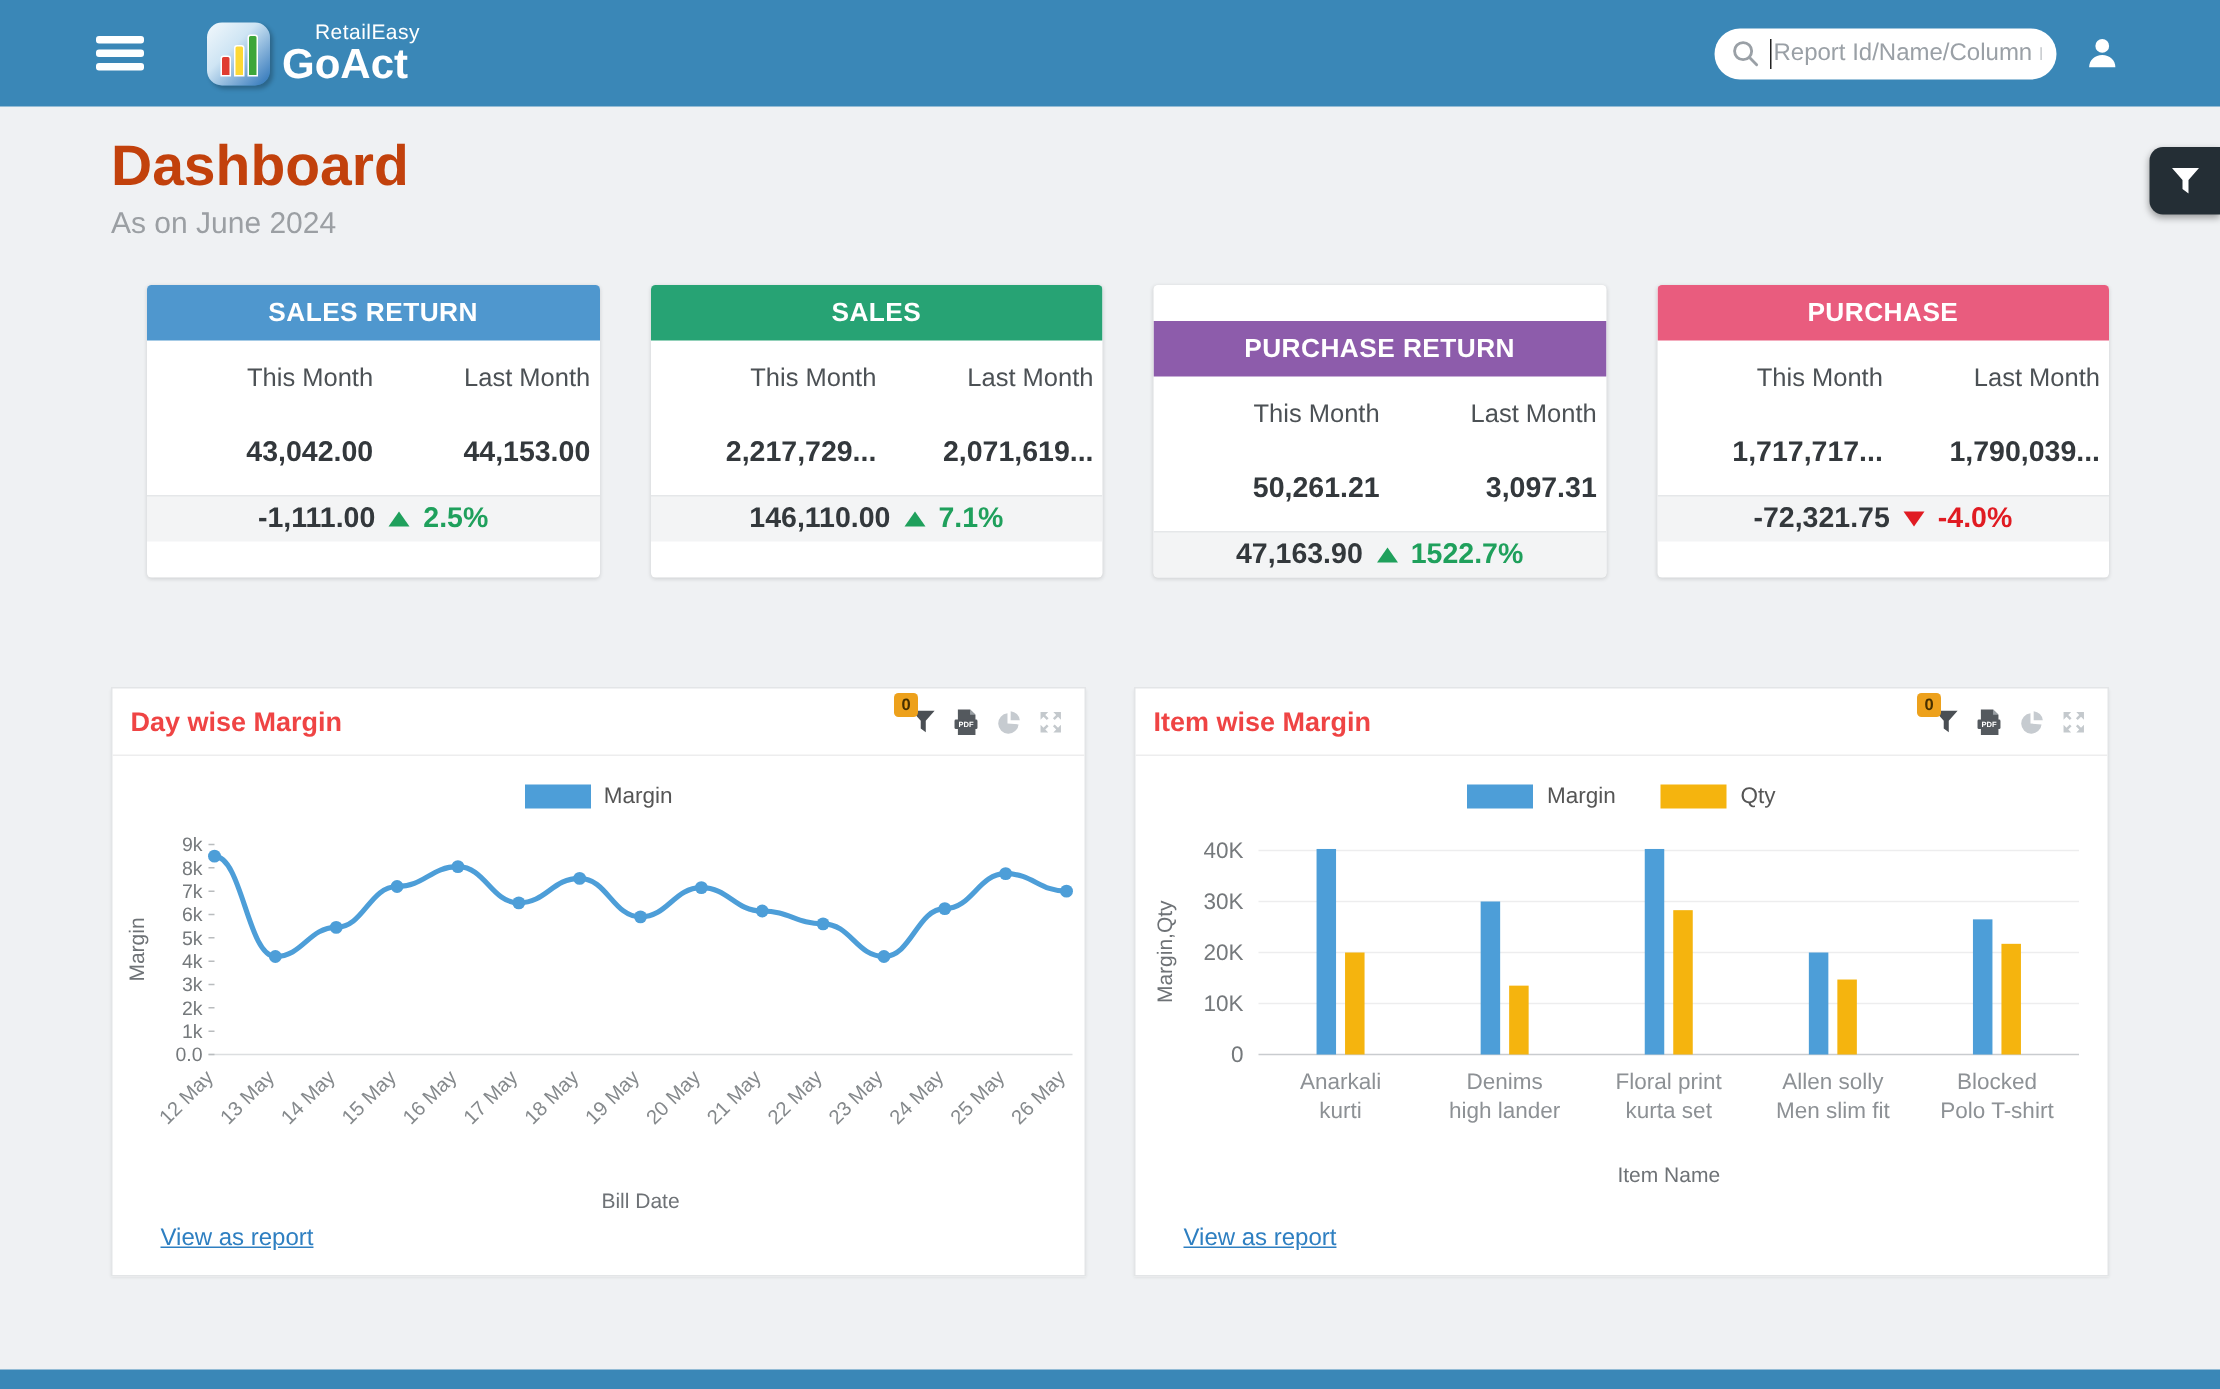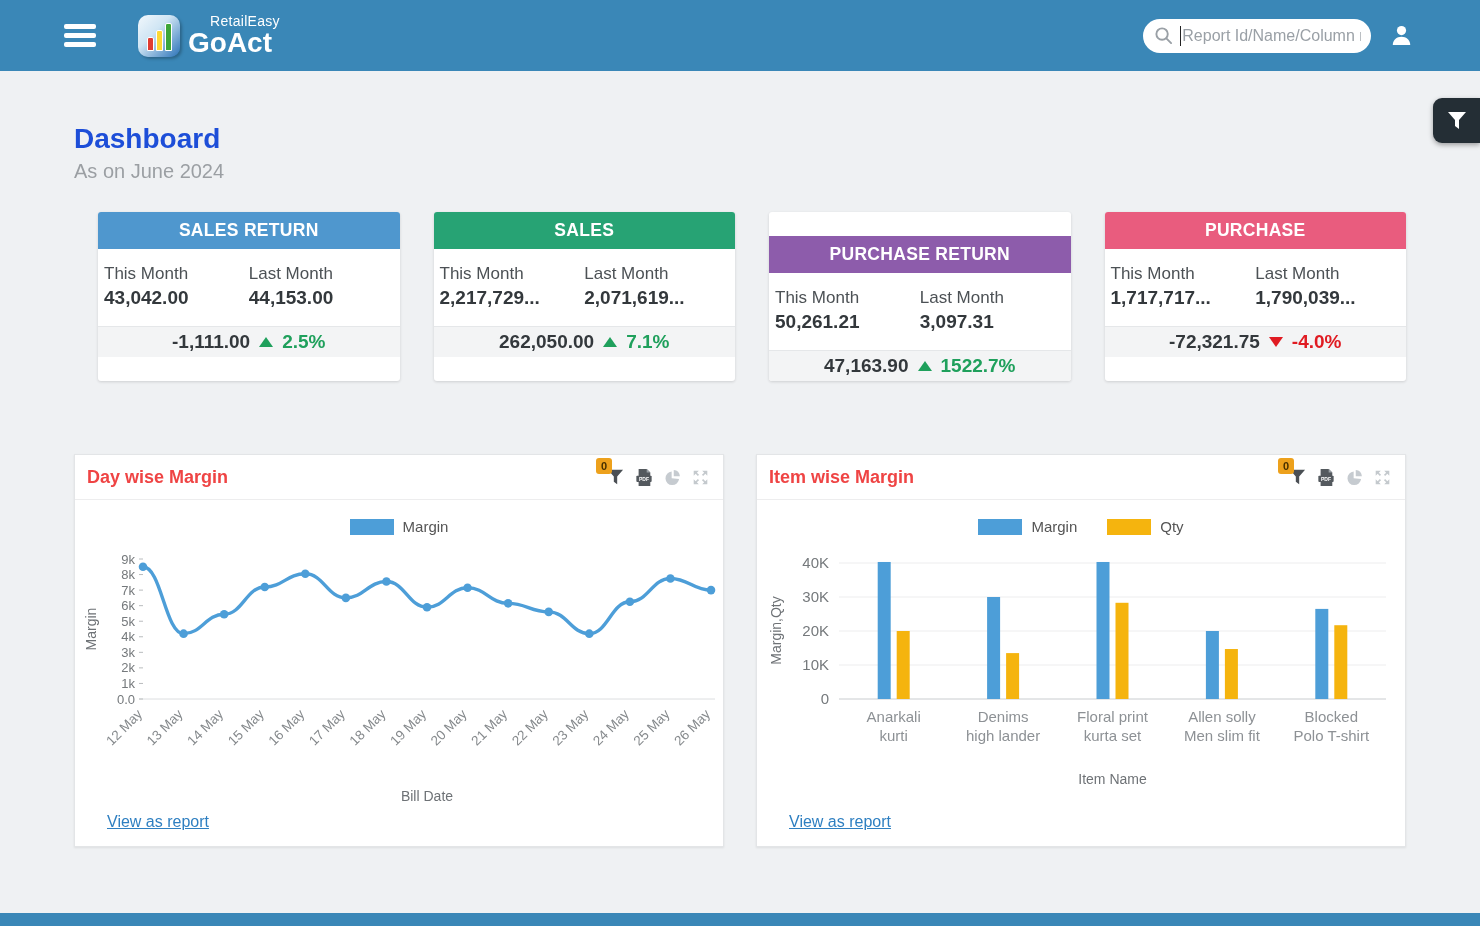--- a/index.html
+++ b/index.html
@@ -47,32 +47,32 @@
   .user-btn { margin-left:18px; cursor:pointer; display:flex; }
   
   .float-filter {
     position:absolute; right:0; top:98px; width:47px; height:45px;
     background:#242e35; border-radius:9px 0 0 9px;
     display:flex; align-items:center; justify-content:center;
     box-shadow:0 2px 5px rgba(0,0,0,.35); cursor:pointer;
   }
   
   .main { padding:0 74px; }
-  .page-title { margin-top:52px; font-size:28px; font-weight:700; color:#1d4ed8; }
+  .page-title { margin-top:19px; font-size:38px; font-weight:700; color:#c2410c; }
   .page-subtitle { margin-top:5px; font-size:20px; color:#9b9fa3; }
   
   .cards { display:grid; grid-template-columns:repeat(4,1fr); gap:34px; margin-top:29px;padding-left:24px; }
   .card { background:#fff; border-radius:3px; box-shadow:0 1px 3px rgba(0,0,0,.14); overflow:hidden; }
   .card-header {
     height:37px; color:#fff; font-size:17.5px; font-weight:700; letter-spacing:.3px;
     display:flex; align-items:center; justify-content:center;
   }
   .card-body {
-    display:grid; grid-template-columns:1fr 1fr; row-gap:3px;
-    padding:15px 6px 17px; text-align:left;
+    display:grid; grid-template-columns:1fr 1fr; row-gap:29px;
+    padding:15px 6px 17px; text-align:right;
   }
   .kpi-label { font-size:17px; color:#4c5155; }
   .kpi-value { font-size:19px; font-weight:700; color:#33383c; }
   .card-footer {
     background:#f3f4f5; border-top:1px solid #e5e7e9; height:31px;
     display:flex; align-items:center; justify-content:center; gap:9px;
     font-size:19px; font-weight:700; color:#33383c;
   }
   .tri { width:0; height:0; }
   .tri-up { border-left:7px solid transparent; border-right:7px solid transparent; border-bottom:10px solid #1fa05c; }
@@ -173,21 +173,21 @@
     </div>
     <div class="card">
       <div class="card-header" style="background: rgb(39, 163, 116); text-align: right;">SALES</div>
       <div class="card-body">
         <div class="kpi-label">This Month</div>
         <div class="kpi-label">Last Month</div>
         <div class="kpi-value">2,217,729...</div>
         <div class="kpi-value">2,071,619...</div>
       </div>
       <div class="card-footer">
-        <span>262,050.00</span>
+        <span>146,110.00</span>
         <span class="tri tri-up"></span>
         <span class="delta-pct up">7.1%</span>
       </div>
     </div>
     <div class="card">
       <div class="card-header" style="background: rgb(141, 92, 171); margin-top: 24px;">PURCHASE RETURN</div>
       <div class="card-body">
         <div class="kpi-label">This Month</div>
         <div class="kpi-label">Last Month</div>
         <div class="kpi-value">50,261.21</div>

